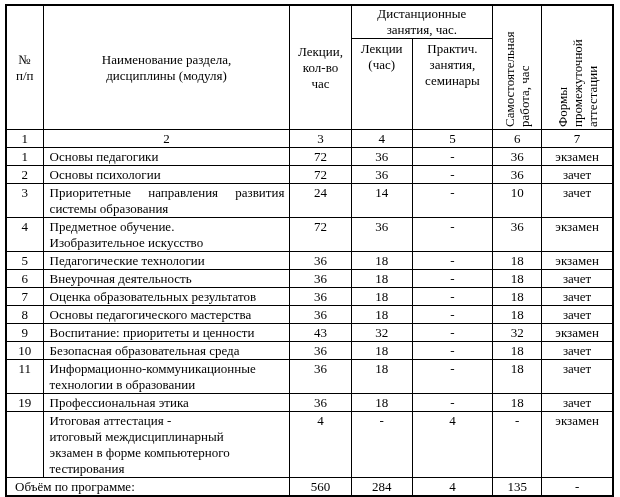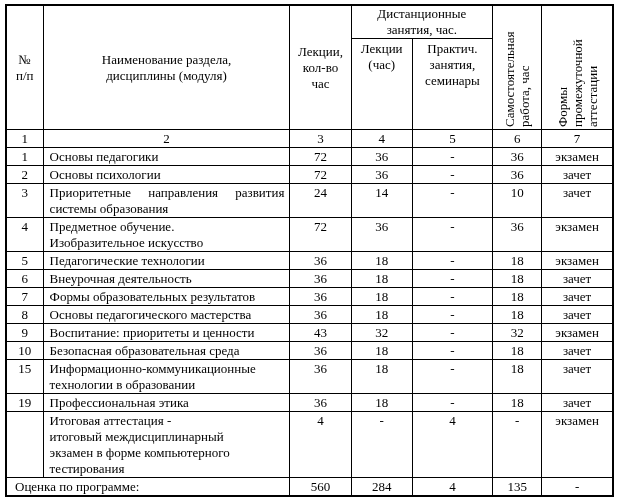--- a/index.html
+++ b/index.html
@@ -178,21 +178,21 @@
         <td class="val">6</td>
         <td class="name">Внеурочная деятельность</td>
         <td class="val">36</td>
         <td class="val">18</td>
         <td class="val">-</td>
         <td class="val">18</td>
         <td class="val">зачет</td>
       </tr>
       <tr>
         <td class="val">7</td>
-        <td class="name">Формы образовательных результатов</td>
+        <td class="name">Оценка образовательных результатов</td>
         <td class="val">36</td>
         <td class="val">18</td>
         <td class="val">-</td>
         <td class="val">18</td>
         <td class="val">зачет</td>
       </tr>
       <tr>
         <td class="val">8</td>
         <td class="name">Основы педагогического мастерства</td>
         <td class="val">36</td>
@@ -213,21 +213,21 @@
       <tr>
         <td class="val">10</td>
         <td class="name">Безопасная образовательная среда</td>
         <td class="val">36</td>
         <td class="val">18</td>
         <td class="val">-</td>
         <td class="val">18</td>
         <td class="val">зачет</td>
       </tr>
       <tr>
-        <td class="val">15</td>
+        <td class="val">11</td>
         <td class="name">Информационно-коммуникационные технологии в образовании</td>
         <td class="val">36</td>
         <td class="val">18</td>
         <td class="val">-</td>
         <td class="val">18</td>
         <td class="val">зачет</td>
       </tr>
       <tr>
         <td class="val">19</td>
         <td class="name">Профессиональная этика</td>
@@ -243,21 +243,21 @@
 итоговый междисциплинарный
 экзамен в форме компьютерного
 тестирования</td>
         <td class="val">4</td>
         <td class="val">-</td>
         <td class="val">4</td>
         <td class="val">-</td>
         <td class="val">экзамен</td>
       </tr>
       <tr>
-        <td class="total-label" colspan="2">Оценка по программе:</td>
+        <td class="total-label" colspan="2">Объём по программе:</td>
         <td class="val">560</td>
         <td class="val">284</td>
         <td class="val">4</td>
         <td class="val">135</td>
         <td class="val">-</td>
       </tr>
     </tbody>
   </table>
 </div>
 

